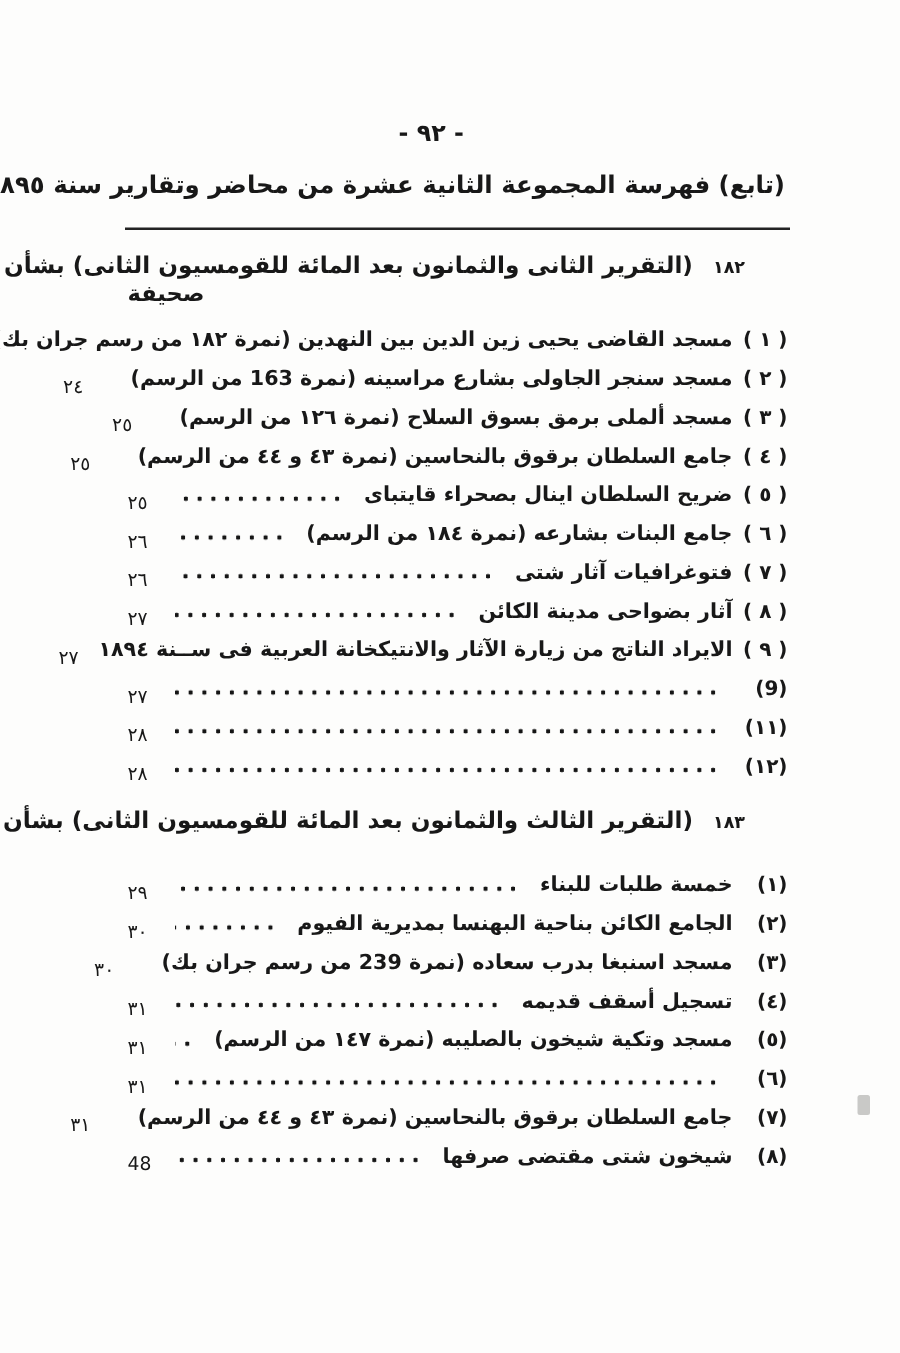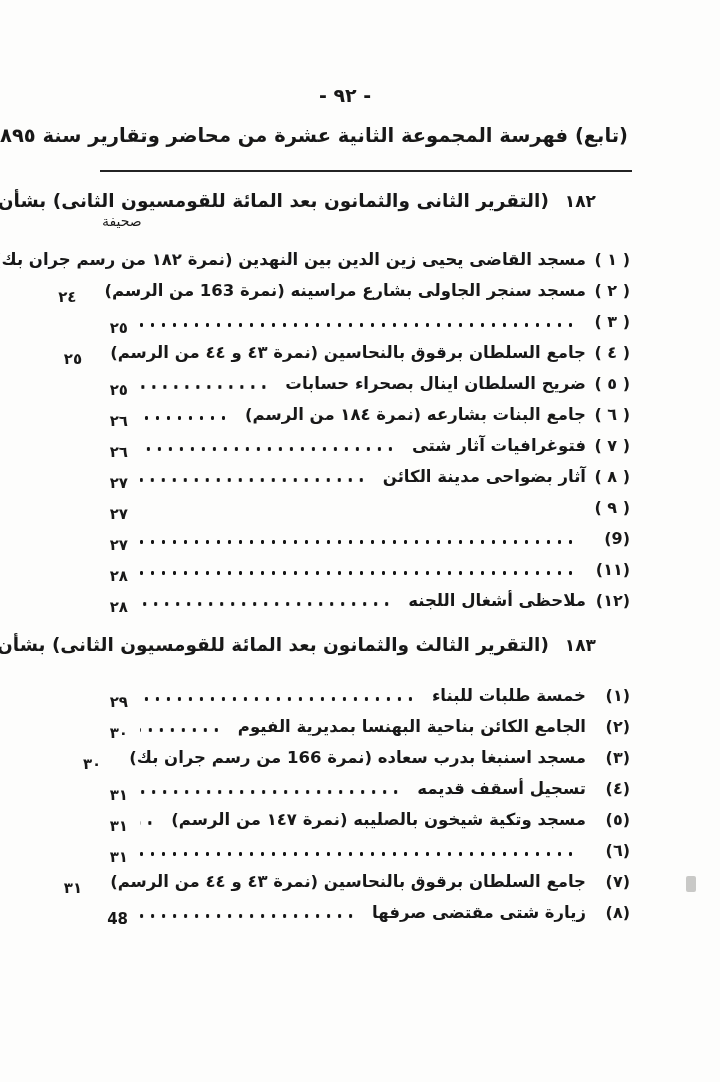--- a/index.html
+++ b/index.html
@@ -3,71 +3,71 @@
 <meta charset="utf-8">
 <style>
   html,body{margin:0;padding:0;}
   body{
     width:720px;height:1082px;position:relative;overflow:hidden;
     background:#fdfdfc;
     font-family:"DejaVu Sans",sans-serif;
     color:#181818;
   }
   .page-canvas{
-    position:absolute;left:100px;top:0;width:532px;height:776px;
+    position:absolute;left:100px;top:12px;width:532px;height:776px;
     direction:rtl;
   }
   .page-number{
     position:absolute;top:84px;left:175px;width:140px;
     text-align:center;font-size:19px;font-weight:700;letter-spacing:2px;
   }
   .index-header{
     position:absolute;top:124px;left:4px;right:4px;
     text-align:center;font-size:19.5px;font-weight:700;
     white-space:nowrap;
   }
   .divider{
     position:absolute;top:170px;left:0;right:0;height:2px;
     background:#232323;
   }
   .column-label{
     position:absolute;top:213px;left:2px;
-    font-size:14px;font-weight:400;direction:rtl;
+    font-size:18px;font-weight:700;direction:rtl;
   }
   .sections{
     position:absolute;top:190px;left:0;right:0;
   }
   .section-header{
     display:flex;direction:rtl;align-items:baseline;gap:16px;
     padding-right:36px;height:30px;
     font-size:18.5px;font-weight:700;white-space:nowrap;
     margin-bottom:24px;
   }
   .section-header.second{margin-top:18px;margin-bottom:16px;}
-  .section-number{font-size:17px;}
+  .section-number{font-size:14px;}
   .toc-row{
     display:flex;direction:rtl;align-items:center;
     height:31px;font-size:16.5px;font-weight:700;
     padding:0 2px;
   }
   .item-number{
     min-width:44px;text-align:right;white-space:nowrap;font-size:16px;
   }
   .item-title{
     white-space:nowrap;margin-left:6px;
   }
   .dot-leader{
     flex:1 1 auto;height:6px;margin:6px 10px 0 12px;
     background-image:radial-gradient(circle,#151515 1.7px,transparent 2px);
     background-size:11px 6px;background-position:center right;
     background-repeat:repeat-x;
   }
   .spacer{flex:1 1 auto;}
   .item-page{
-    min-width:26px;text-align:right;font-size:15px;font-weight:700;
+    min-width:26px;text-align:left;font-size:15px;font-weight:400;
     white-space:nowrap;
     margin-top:13px;
   }
   .scan-artifact{
     position:absolute;left:686px;top:876px;width:10px;height:16px;
     background:#c9c9c7;border-radius:2px;
   }
 </style>
 </head>
 <body>
@@ -88,32 +88,33 @@
         <span class="spacer"></span>
       </div>
       <div class="toc-row">
         <span class="item-number">( ٢ )</span>
         <span class="item-title">مسجد سنجر الجاولى بشارع مراسينه (نمرة 163 من الرسم)</span>
         <span class="dot-leader"></span>
         <span class="item-page">٢٤</span>
       </div>
       <div class="toc-row">
         <span class="item-number">( ٣ )</span>
+        <span class="item-title">مسجد ألملى برمق بسوق السلاح (نمرة ١٢٦ من الرسم)</span>
         <span class="dot-leader"></span>
         <span class="item-page">٢٥</span>
       </div>
       <div class="toc-row">
         <span class="item-number">( ٤ )</span>
         <span class="item-title">جامع السلطان برقوق بالنحاسين (نمرة ٤٣ و ٤٤ من الرسم)</span>
         <span class="dot-leader"></span>
         <span class="item-page">٢٥</span>
       </div>
       <div class="toc-row">
         <span class="item-number">( ٥ )</span>
-        <span class="item-title">ضريح السلطان اينال بصحراء حسابات</span>
+        <span class="item-title">ضريح السلطان اينال بصحراء قايتباى</span>
         <span class="dot-leader"></span>
         <span class="item-page">٢٥</span>
       </div>
       <div class="toc-row">
         <span class="item-number">( ٦ )</span>
         <span class="item-title">جامع البنات بشارعه (نمرة ١٨٤ من الرسم)</span>
         <span class="dot-leader"></span>
         <span class="item-page">٢٦</span>
       </div>
       <div class="toc-row">
@@ -123,36 +124,36 @@
         <span class="item-page">٢٦</span>
       </div>
       <div class="toc-row">
         <span class="item-number">( ٨ )</span>
         <span class="item-title">آثار بضواحى مدينة الكائن</span>
         <span class="dot-leader"></span>
         <span class="item-page">٢٧</span>
       </div>
       <div class="toc-row">
         <span class="item-number">( ٩ )</span>
+        <span class="item-title">الايراد الناتج من زيارة الآثار والانتيكخانة العربية فى ســنة ١٨٩٤</span>
         <span class="spacer"></span>
         <span class="item-page">٢٧</span>
       </div>
       <div class="toc-row">
         <span class="item-number">(9)</span>
         <span class="dot-leader"></span>
         <span class="item-page">٢٧</span>
       </div>
       <div class="toc-row">
         <span class="item-number">(١١)</span>
         <span class="dot-leader"></span>
         <span class="item-page">٢٨</span>
       </div>
       <div class="toc-row">
         <span class="item-number">(١٢)</span>
-        <span class="item-title">ملاحظى أشغال اللجنه</span>
         <span class="dot-leader"></span>
         <span class="item-page">٢٨</span>
       </div>
       <div class="section-header second">
         <span class="section-number">١٨٣</span>
         <span class="section-title">(التقرير الثالث والثمانون بعد المائة للقومسيون الثانى) بشأن</span>
       </div>
       <div class="toc-row">
         <span class="item-number">(١)</span>
         <span class="item-title">خمسة طلبات للبناء</span>
@@ -160,21 +161,21 @@
         <span class="item-page">٢٩</span>
       </div>
       <div class="toc-row">
         <span class="item-number">(٢)</span>
         <span class="item-title">الجامع الكائن بناحية البهنسا بمديرية الفيوم</span>
         <span class="dot-leader"></span>
         <span class="item-page">٣٠</span>
       </div>
       <div class="toc-row">
         <span class="item-number">(٣)</span>
-        <span class="item-title">مسجد اسنبغا بدرب سعاده (نمرة 166 من رسم جران بك)</span>
+        <span class="item-title">مسجد اسنبغا بدرب سعاده (نمرة 239 من رسم جران بك)</span>
         <span class="dot-leader"></span>
         <span class="item-page">٣٠</span>
       </div>
       <div class="toc-row">
         <span class="item-number">(٤)</span>
         <span class="item-title">تسجيل أسقف قديمه</span>
         <span class="dot-leader"></span>
         <span class="item-page">٣١</span>
       </div>
       <div class="toc-row">
@@ -189,19 +190,19 @@
         <span class="item-page">٣١</span>
       </div>
       <div class="toc-row">
         <span class="item-number">(٧)</span>
         <span class="item-title">جامع السلطان برقوق بالنحاسين (نمرة ٤٣ و ٤٤ من الرسم)</span>
         <span class="dot-leader"></span>
         <span class="item-page">٣١</span>
       </div>
       <div class="toc-row">
         <span class="item-number">(٨)</span>
-        <span class="item-title">زيارة شتى مقتضى صرفها</span>
+        <span class="item-title">شيخون شتى مقتضى صرفها</span>
         <span class="dot-leader"></span>
         <span class="item-page">48</span>
       </div>
     </div>
 </div>
 <div class="scan-artifact"></div>
 
 </body></html>

